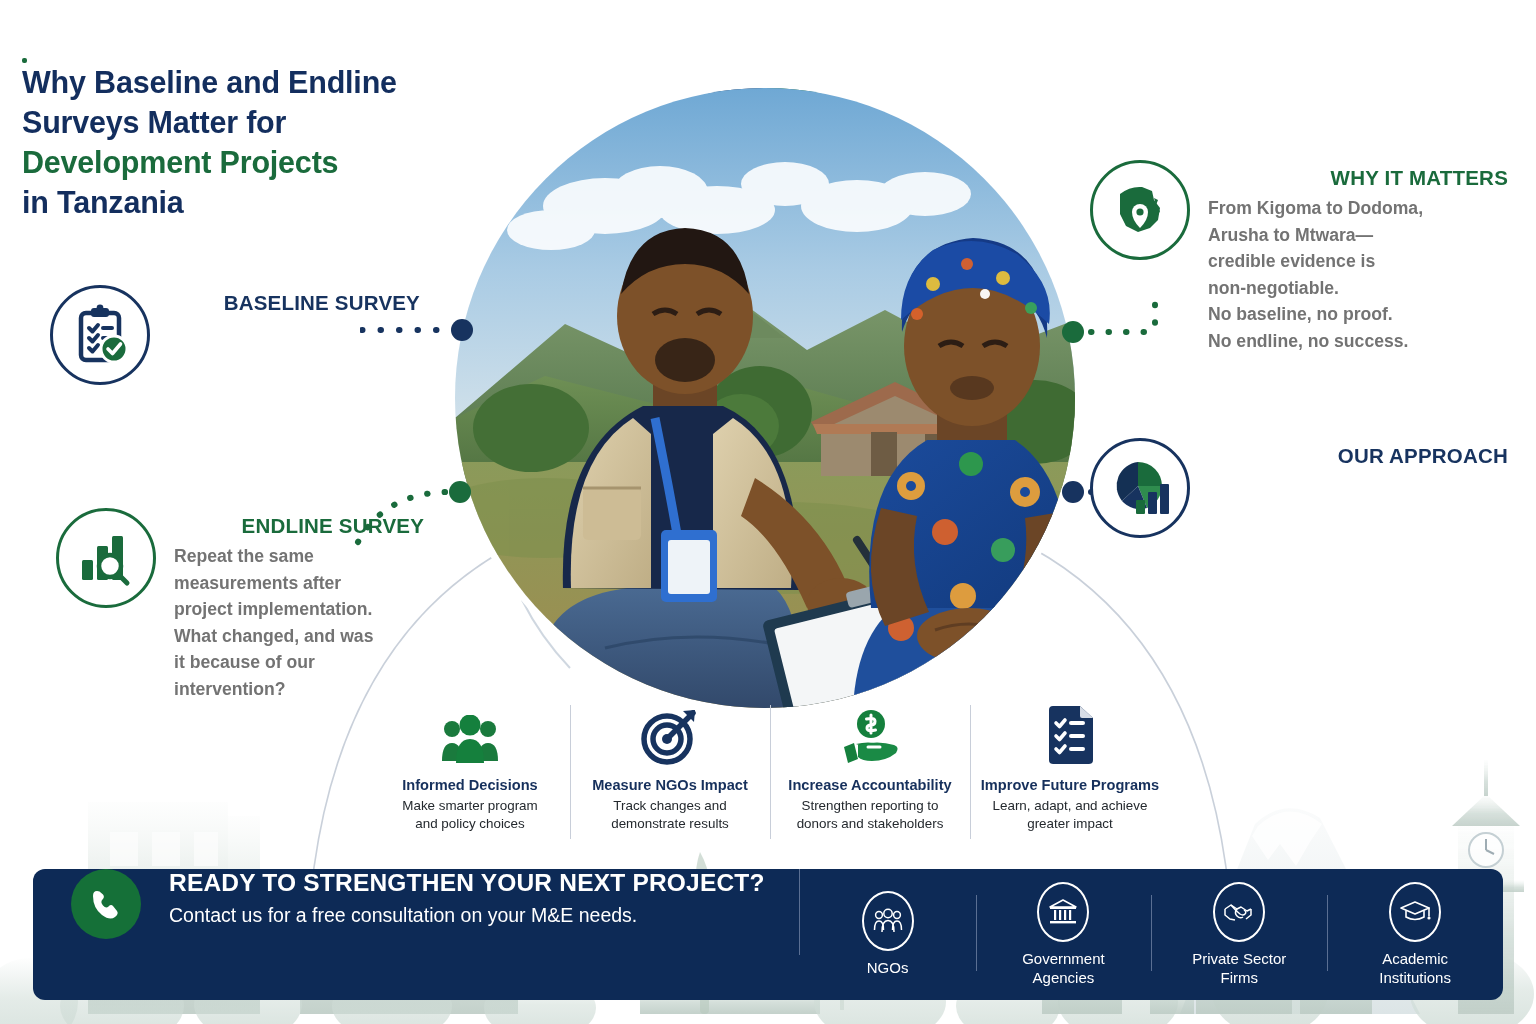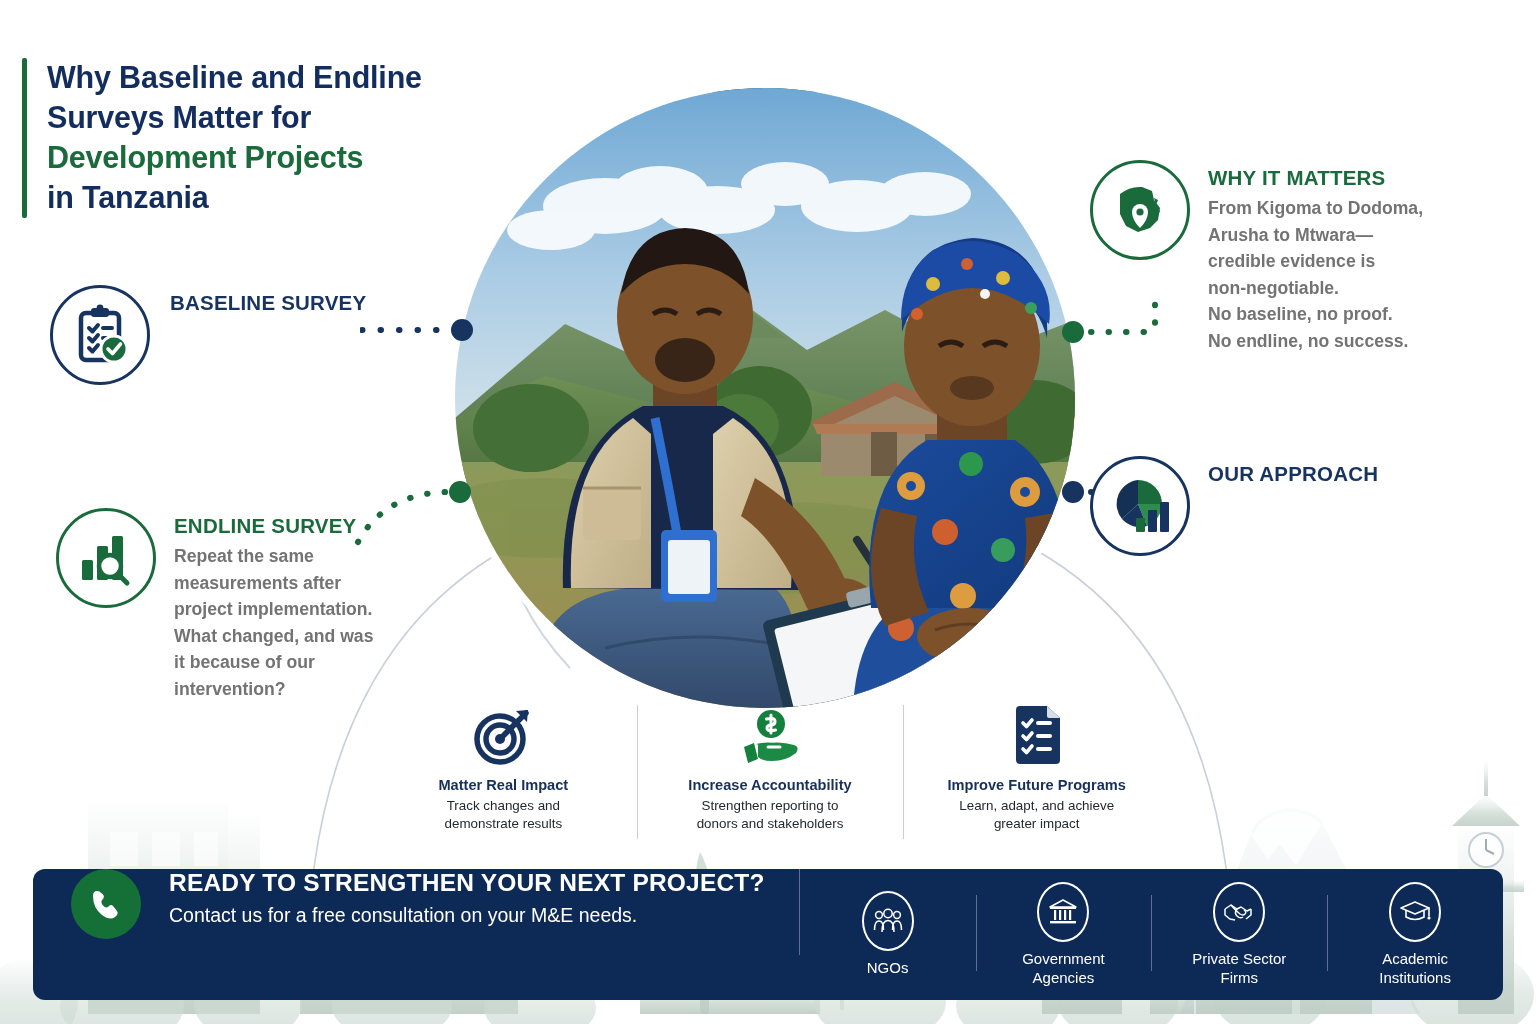--- a/index.html
+++ b/index.html
@@ -11,21 +11,21 @@
     position:relative;
     overflow:hidden;
     color:#14305c;
   }
   .stage{ position:absolute; inset:0; width:1536px; height:1024px; }
 
   
   .skyline{ position:absolute; left:0; bottom:0; width:1536px; height:340px; z-index:0; }
 
   
-  .title-wrap{ position:absolute; left:22px; top:58px; display:flex; z-index:6; }
+  .title-wrap{ position:absolute; left:22px; top:58px; display:flex; z-index:6;flex-direction:column; }
   .title-bar{ width:5px; background:#1a6b3c; border-radius:2px; margin-right:20px; flex:0 0 5px; }
   .title{
     font-size:30.5px; font-weight:700; line-height:1.31; letter-spacing:-0.2px;
     color:#132e5e;
   }
   .title .green{ color:#1a6b3c; }
 
   
   .photo-ring{
     position:absolute; left:455px; top:88px; width:620px; height:620px;
@@ -39,37 +39,37 @@
   
   .block{ position:absolute; z-index:6; }
   .blk-icon{
     width:100px; height:100px; border-radius:50%;
     display:flex; align-items:center; justify-content:center;
     background:#ffffff;
   }
   .blk-icon.navy{ border:3px solid #17335f; }
   .blk-icon.green{ border:3px solid #1a6b3c; }
   .blk-head{
-    font-size:20.5px; font-weight:700; letter-spacing:.2px; margin-bottom:5px;
+    font-size:20.5px; font-weight:700; letter-spacing:.2px; margin-bottom:5px;text-align:right;
   }
   .blk-head.navy{ color:#17335f; }
   .blk-head.green{ color:#1a6b3c; }
   .blk-body{
     font-size:17.6px; line-height:1.51; color:#737373; font-weight:700;
     white-space:pre-line;
   }
 
   
   #baseline-block{ left:50px; top:285px; display:flex; gap:20px; width:400px; }
   #endline-block{ left:56px; top:508px; display:flex; gap:18px; width:400px; }
   #baseline-block .txt, #endline-block .txt{ padding-top:6px; width:250px; }
 
   
   #why-block{ left:1090px; top:160px; display:flex; gap:18px; width:430px; }
-  #approach-block{ left:1090px; top:456px; display:flex; gap:18px; width:430px; }
+  #approach-block{ left:1090px; top:438px; display:flex; gap:18px; width:430px; }
   #why-block .txt, #approach-block .txt{ padding-top:6px; width:300px; }
 
   
   .connector{ position:absolute; z-index:5; }
 
   
   .benefits{
     position:absolute; left:370px; top:697px; width:800px; height:160px;
     display:flex; z-index:6;
   }
@@ -489,32 +489,47 @@
         <rect x="52" y="28" width="9" height="30" rx="1" fill="#17335f"></rect>
       </svg>
     </div>
     <div class="txt">
       <div class="blk-head navy">OUR APPROACH</div>
     </div>
   </div>
 
   <div class="benefits">
 
+    <div class="benefit">
+      <div class="b-icon">
+        <svg width="62" height="50" viewBox="0 0 62 50" fill="none">
+          <circle cx="13" cy="14" r="8" fill="#1a7a3d"></circle>
+          <path d="M3 46 Q3 28 13 28 Q23 28 23 46 Z" fill="#1a7a3d"></path>
+          <circle cx="49" cy="14" r="8" fill="#1a7a3d"></circle>
+          <path d="M39 46 Q39 28 49 28 Q59 28 59 46 Z" fill="#1a7a3d"></path>
+          <circle cx="31" cy="10" r="10.5" fill="#15803d"></circle>
+          <path d="M17 48 Q17 24 31 24 Q45 24 45 48 Z" fill="#15803d"></path>
+        </svg>
+      </div>
+      <div class="b-title">Informed Decisions</div>
+      <div class="b-sub">Make smarter program
+and policy choices</div>
+    </div>
 
     <div class="benefit">
       <div class="b-icon">
         <svg width="58" height="58" viewBox="0 0 58 58" fill="none">
           <circle cx="26" cy="32" r="23" stroke="#17335f" stroke-width="5.5" fill="none"></circle>
           <circle cx="26" cy="32" r="14" stroke="#17335f" stroke-width="5.5" fill="none"></circle>
           <circle cx="26" cy="32" r="5" fill="#17335f"></circle>
           <path d="M26 32 L52 6" stroke="#17335f" stroke-width="5.5" stroke-linecap="round"></path>
           <path d="M42 4 L54 3 L53 15 Z" fill="#17335f"></path>
         </svg>
       </div>
-      <div class="b-title">Matter Real Impact</div>
+      <div class="b-title">Measure NGOs Impact</div>
       <div class="b-sub">Track changes and
 demonstrate results</div>
     </div>
 
     <div class="benefit">
       <div class="b-icon">
         <svg width="64" height="56" viewBox="0 0 64 56" fill="none">
           <circle cx="33" cy="15" r="14" fill="#15803d"></circle>
           <path d="M33 6 L33 24 M28.5 10 Q37 8 37 12.5 Q37 16 33 16 Q29 16 29 19 Q29 23 37.5 21" stroke="#ffffff" stroke-width="3" stroke-linecap="round" fill="none"></path>
           <path d="M6 38 L16 34 L20 50 L10 54 Z" fill="#15803d"></path>

